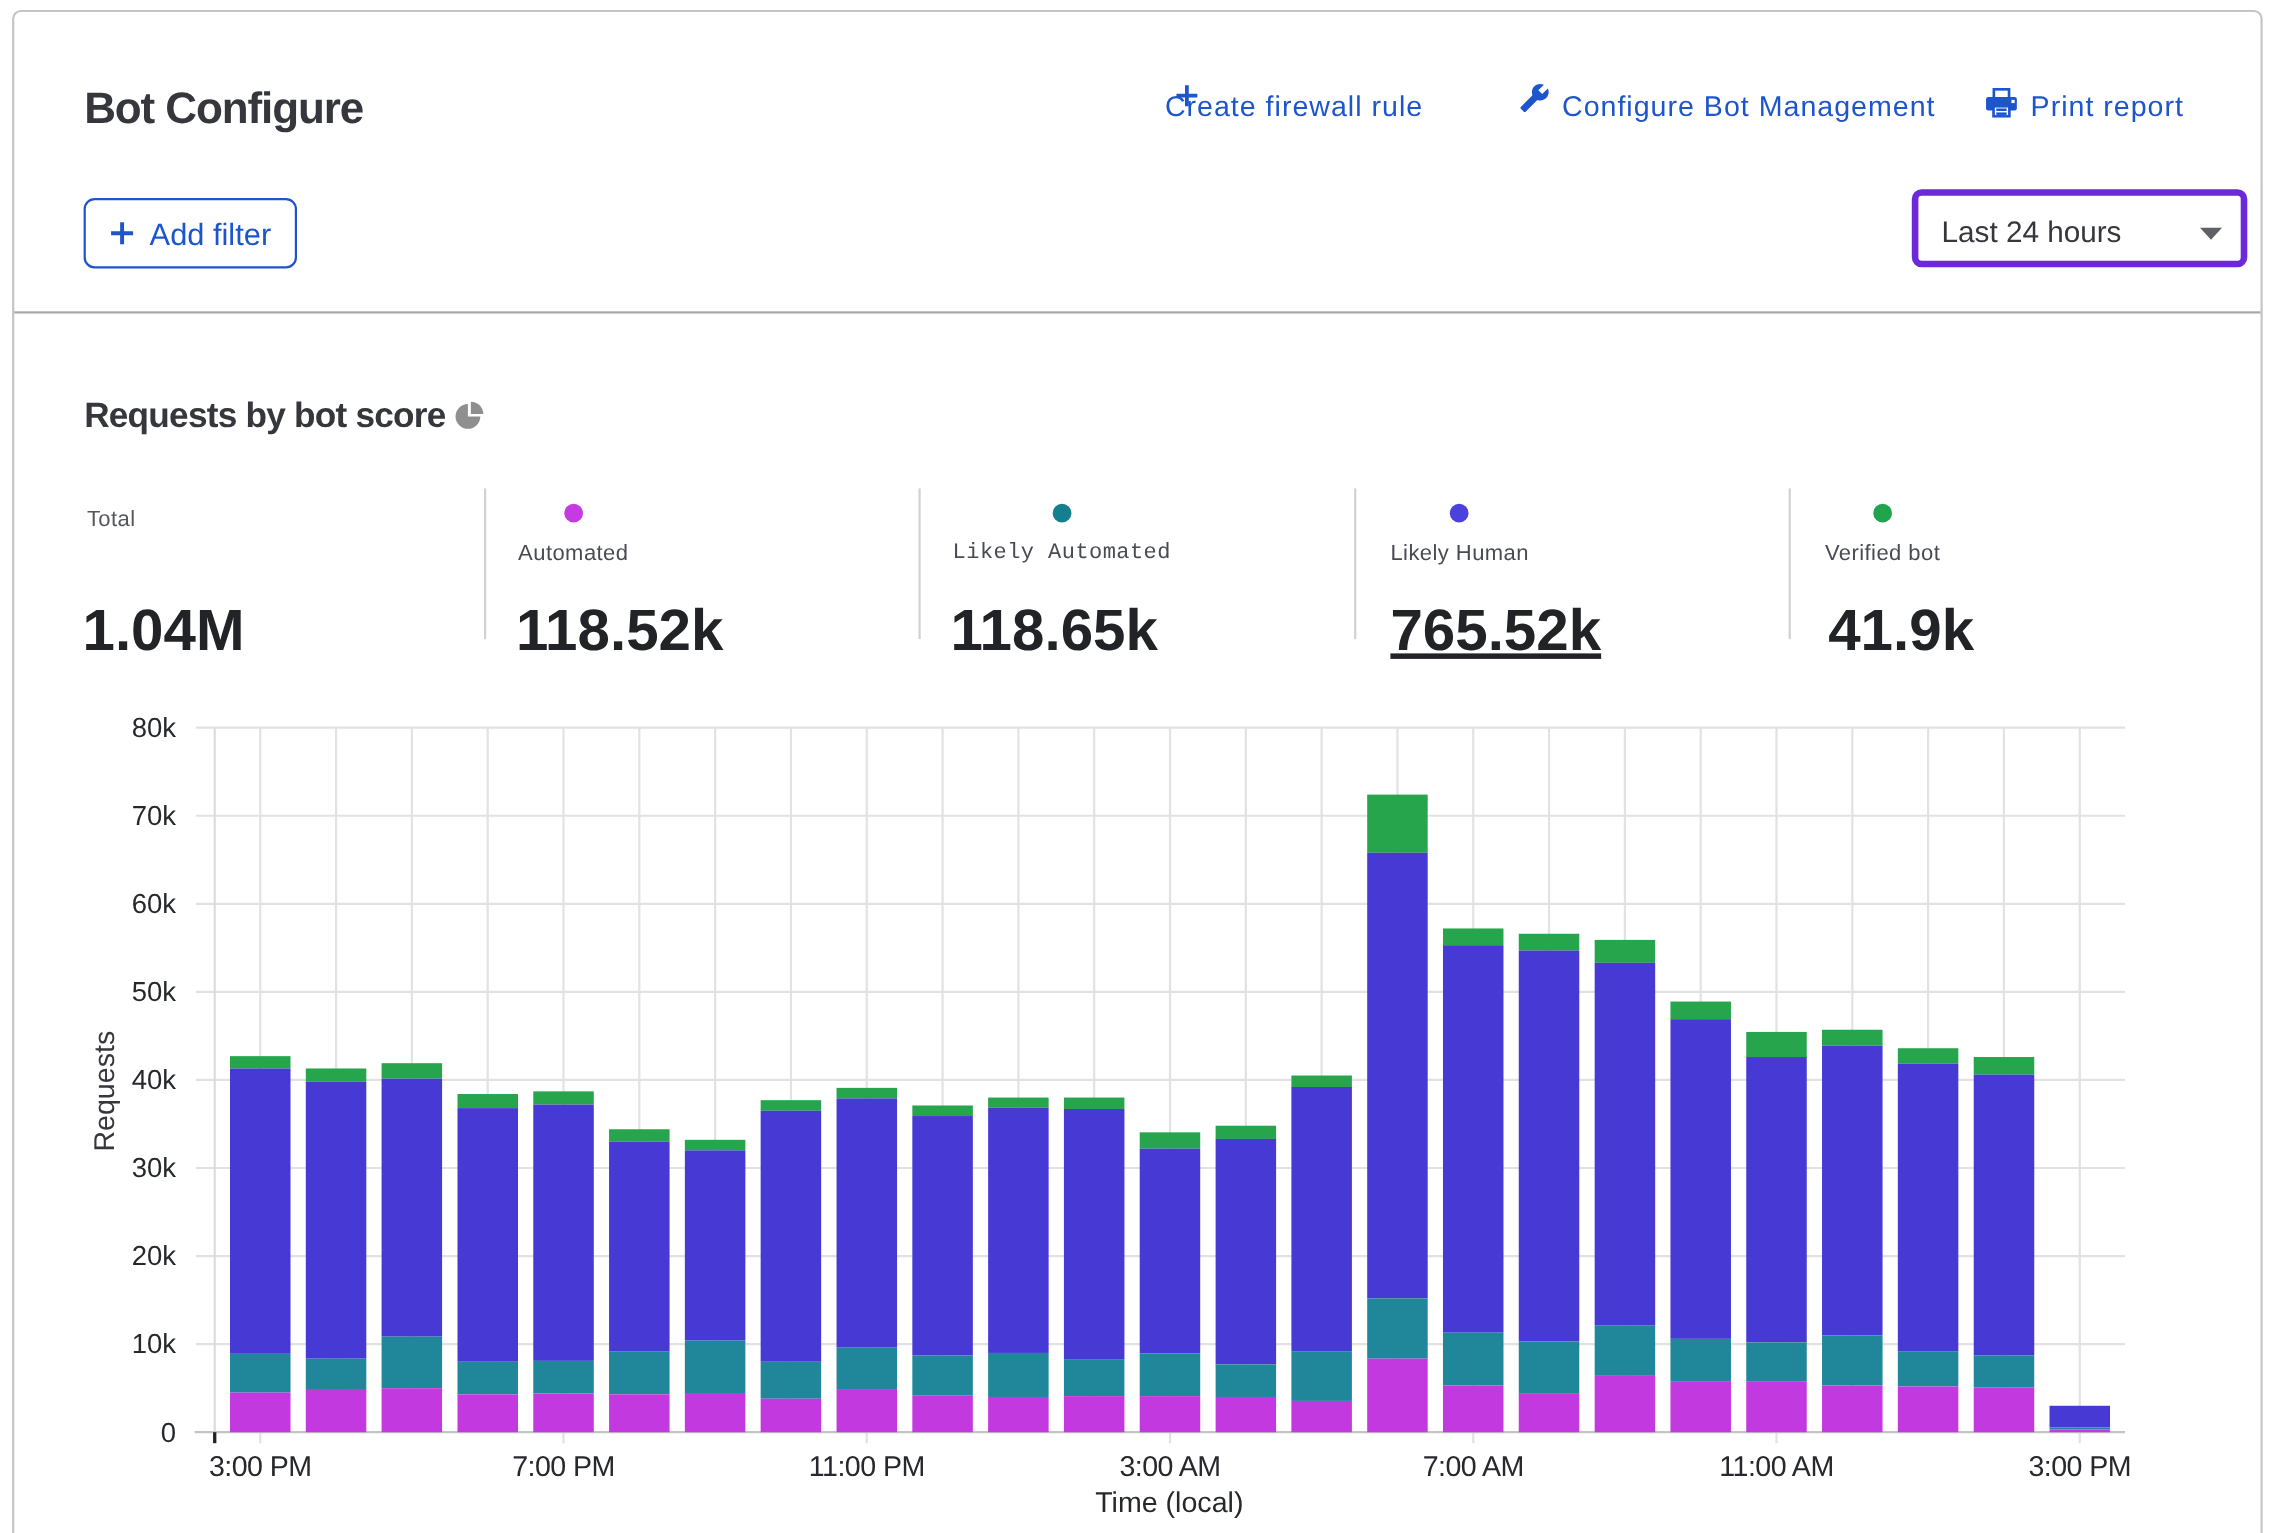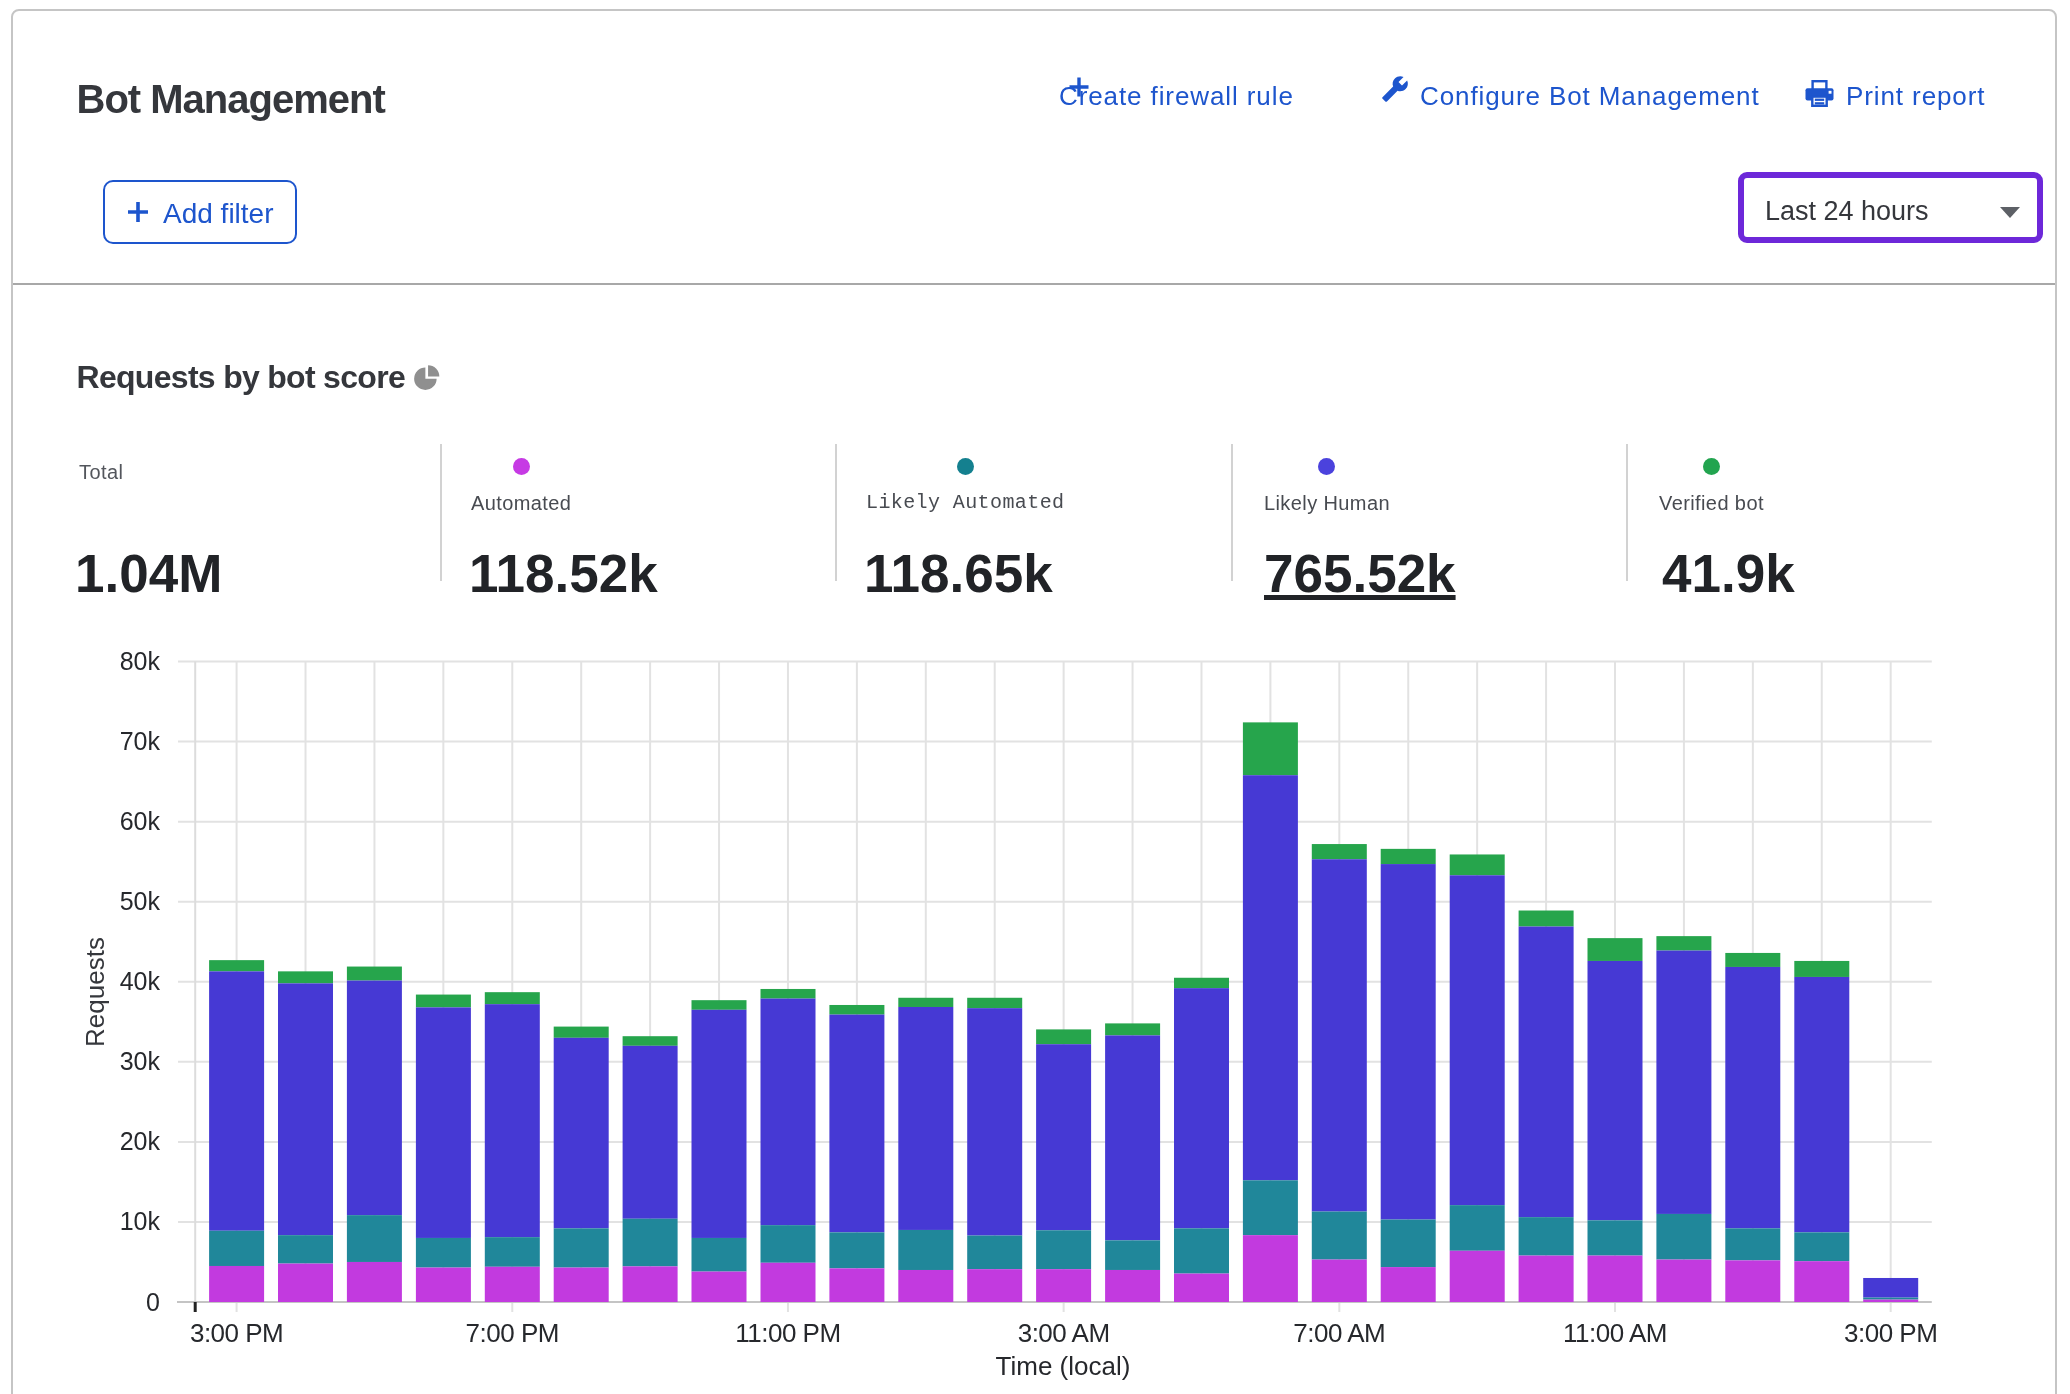--- a/index.html
+++ b/index.html
@@ -12,41 +12,41 @@
 .lbl { font-size:20px; line-height:28px; color:#484b51; letter-spacing:0.4px; }
 .val { font-size:53px; font-weight:bold; line-height:53px; color:#212327; letter-spacing:0px;margin-top:40px; }
 .vdiv { position:absolute; top:444px; width:2px; height:137px; background:#d2d2d2; }
 .dot { width:17px; height:17px; border-radius:50%; display:inline-block; flex:none; }
 .legrow { position:absolute; top:458px; height:28px; display:flex; align-items:center; gap:14px;flex-direction:column; }
 </style></head>
 <body>
 <div class="card"></div>
 <div class="abs" style="left:13px; top:283px; width:2042px; height:2px; background:#a8a8a8;"></div>
 
-<div class="abs h1" style="left:76.5px; top:79px;">Bot Management</div>
+<div class="abs h1" style="left:76.5px; top:79px;">Bot Configure</div>
 
 <svg class="abs" style="left:1068px; top:76px;" width="22" height="22" viewBox="0 0 22 22">
     <path d="M9.3 1.5h3.4v7.8h7.8v3.4h-7.8v7.8H9.3v-7.8H1.5V9.3h7.8z" fill="#1d55cd"></path>
   </svg>
 <div class="abs link" style="left:1059px; top:83px;">Create firewall rule</div>
 <svg class="abs" style="left:1381px; top:75px; transform:scaleX(-1);" width="28" height="28" viewBox="0 0 24 24">
     <path fill="#1d55cd" d="M22.7 19l-9.1-9.1c.9-2.3.4-5-1.5-6.9-2-2-5-2.4-7.4-1.3L9 6 6 9 1.6 4.7C.4 7.1.9 10.1 2.9 12.1c1.9 1.9 4.6 2.4 6.9 1.5l9.1 9.1c.4.4 1 .4 1.4 0l2.3-2.3c.5-.4.5-1.1.1-1.4z"></path>
   </svg>
 <div class="abs link" style="left:1420px; top:83px;">Configure Bot Management</div>
 <svg class="abs" style="left:1805px; top:80px;" width="29" height="27" viewBox="0 0 29 27">
 <rect x="7.6" y="1.2" width="13.8" height="9" fill="#fff" stroke="#1d55cd" stroke-width="2.4"></rect>
 <rect x="0.5" y="8.2" width="28" height="12.3" rx="2" fill="#1d55cd"></rect>
 <rect x="23.6" y="10.8" width="2.9" height="2.9" fill="#fff"></rect>
 <rect x="7.3" y="16.6" width="14.4" height="9.2" fill="#fff" stroke="#1d55cd" stroke-width="2.4"></rect>
 <rect x="9.8" y="18.6" width="9.4" height="2.3" fill="#1d55cd"></rect>
 <rect x="9.8" y="22.2" width="9.4" height="2.3" fill="#1d55cd"></rect>
 </svg>
 <div class="abs link" style="left:1846px; top:83px;">Print report</div>
 
-<div class="abs" style="left:76px; top:180px; width:194px; height:64px; border:2.5px solid #1d55cd; border-radius:10px;margin-left:27px;">
+<div class="abs" style="left:76px; top:180px; width:194px; height:64px; border:2.5px solid #1d55cd; border-radius:10px;">
   <svg class="abs" style="left:22px; top:19px;" width="22" height="22" viewBox="0 0 22 22">
       <path d="M9.2 1h3.6v8.2H21v3.6h-8.2V21H9.2v-8.2H1V9.2h8.2z" fill="#1d55cd"></path>
     </svg>
   <span class="abs link" style="left:58px; top:18px; font-size:28px; line-height:28px; letter-spacing:0;">Add filter</span>
 </div>
 
 <div class="abs" style="left:1738px; top:172px; width:305px; height:71px; border:6px solid #6d28d9; border-radius:9px;">
   <span class="abs" style="font-size:27px; line-height:27px; color:#35373c; left:21px; top:20px;">Last 24 hours</span>
   <span class="abs" style="right:17px; top:29px; width:0; height:0; border-left:10px solid transparent; border-right:10px solid transparent; border-top:11px solid #5d6066;"></span>
 </div>

